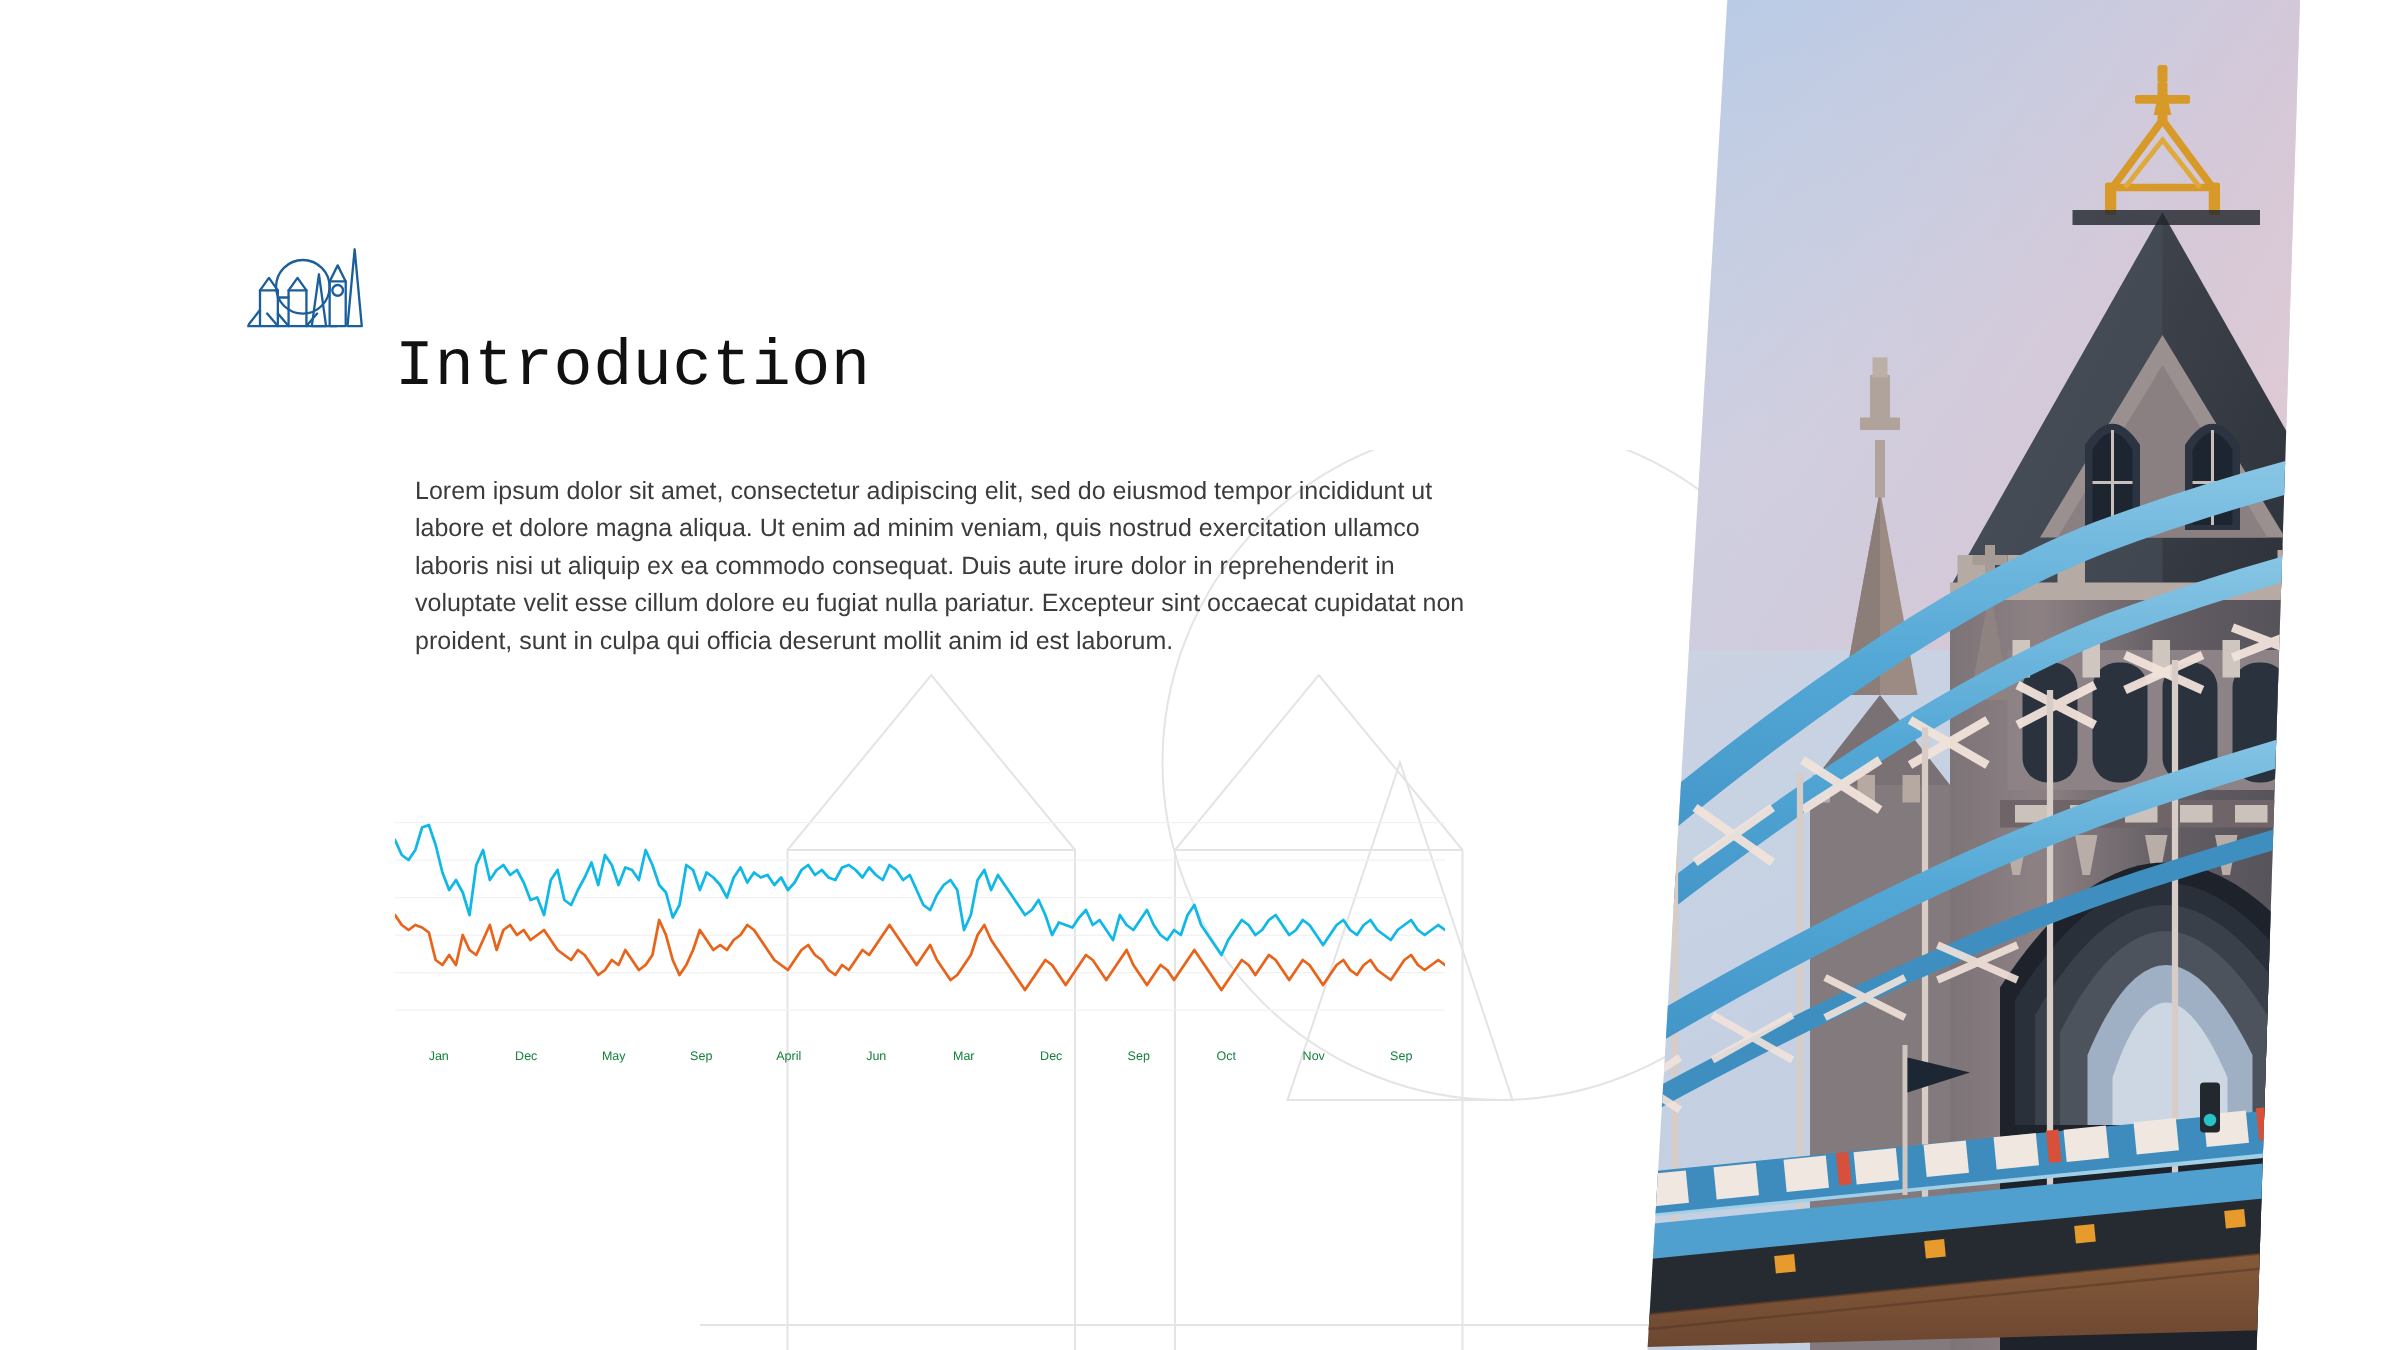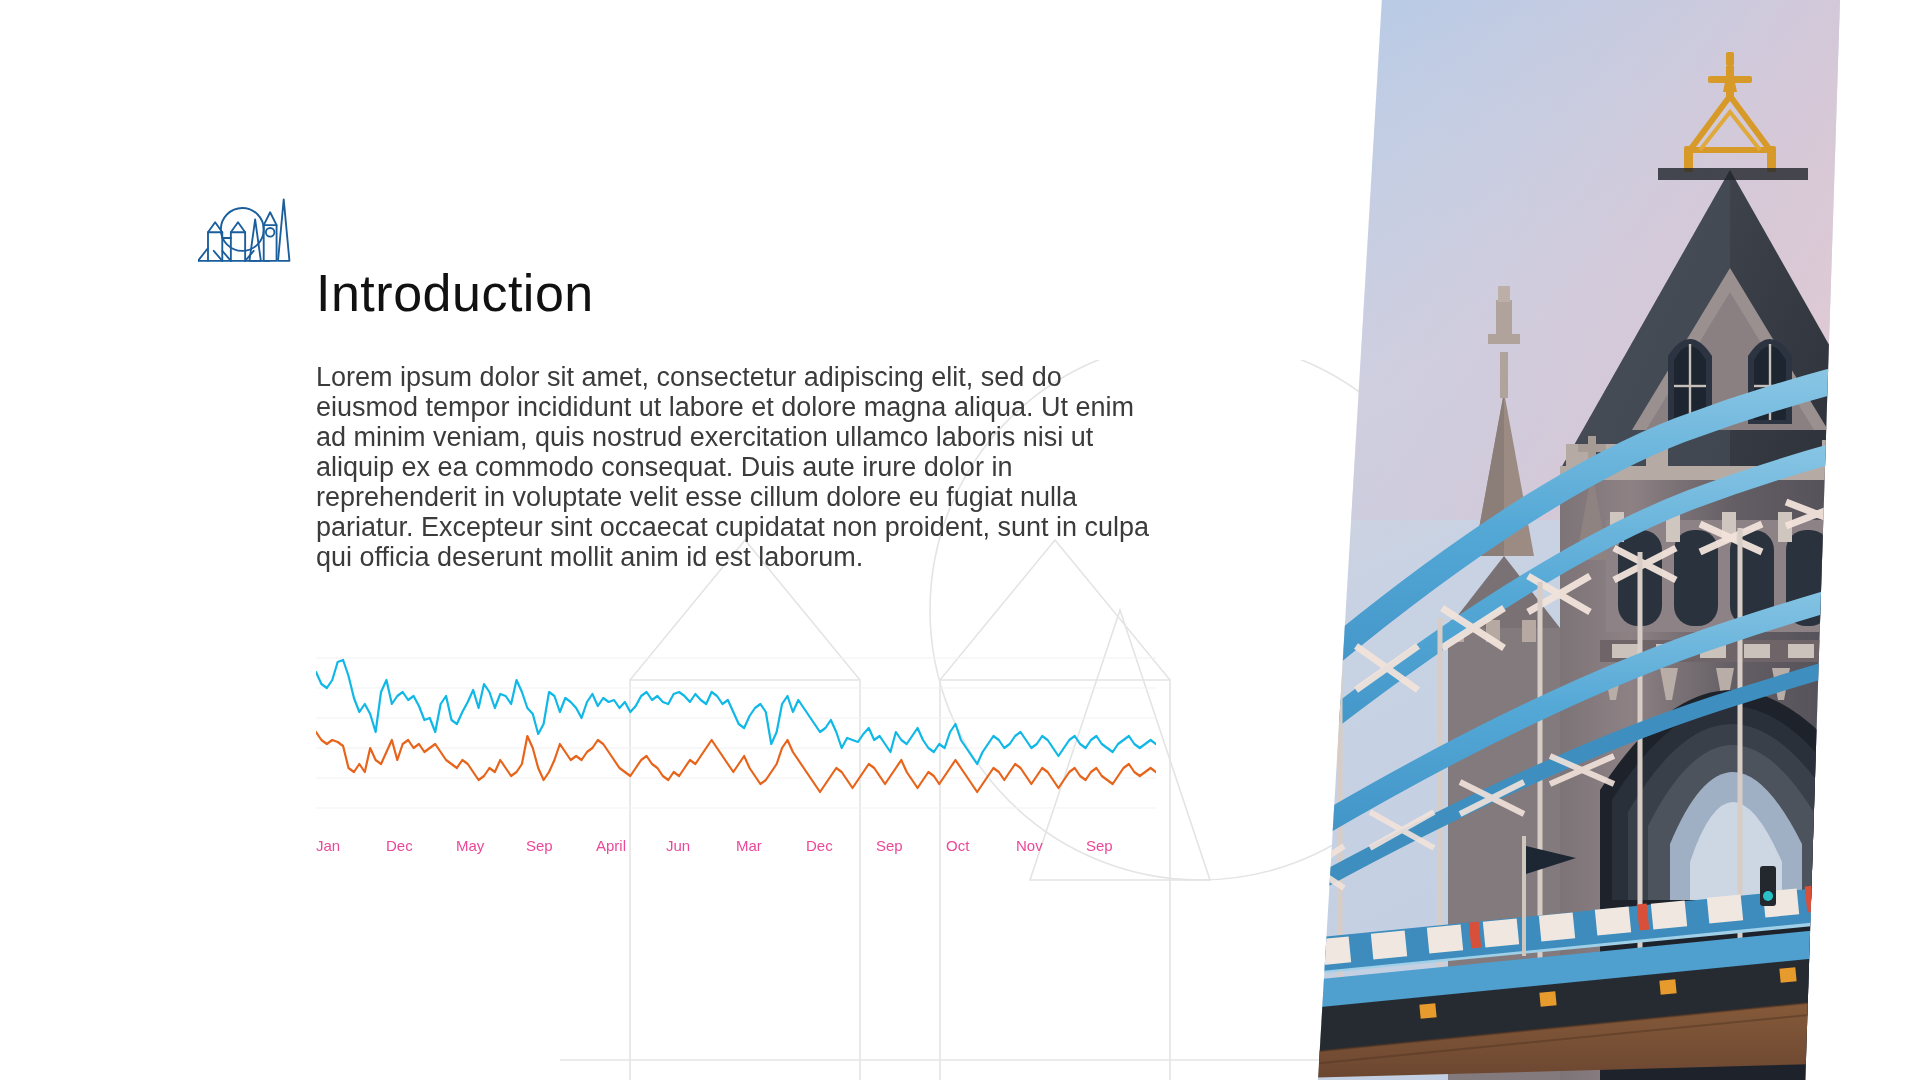--- a/index.html
+++ b/index.html
@@ -36,37 +36,37 @@
     height: 72px;
     z-index: 3;
   }
 
   
   #page-title {
     position: absolute;
     left: 316px;
     top: 265px;
     margin: 0;
-    font-family: Liberation Sans, sans-serif;
+    font-family: Liberation Mono, monospace;
     font-size: 52px;
     font-weight: 400;
     letter-spacing: 0.5px;
     color: #111111;
     line-height: 1.1;
     z-index: 3;
   }
 
   
   #body-copy {
     position: absolute;
     left: 316px;
     top: 362px;
     width: 840px;
-    margin: 0;
-    font-size: 27px;
+    margin: 16px;
+    font-size: 20px;
     line-height: 30px;
     color: #3b3b3b;
     font-family: "Liberation Sans", sans-serif;
     z-index: 3;
   }
 
   
   #chart-block {
     position: absolute;
     left: 316px;
@@ -86,22 +86,23 @@
   #chart-axis {
     position: absolute;
     left: 0;
     top: 202px;
     width: 840px;
     height: 40px;
     display: flex;
   }
   #chart-axis .tick {
     flex: 1 1 0;
-    font-size: 15px;
-    color: #ec4899;
+    text-align: center;
+    font-size: 10px;
+    color: #15803d;
     font-family: "Liberation Sans", sans-serif;
     line-height: 32px;
     white-space: nowrap;
   }
 
   
   #photo-wrap {
     position: absolute;
     right: 0;
     top: 0;

